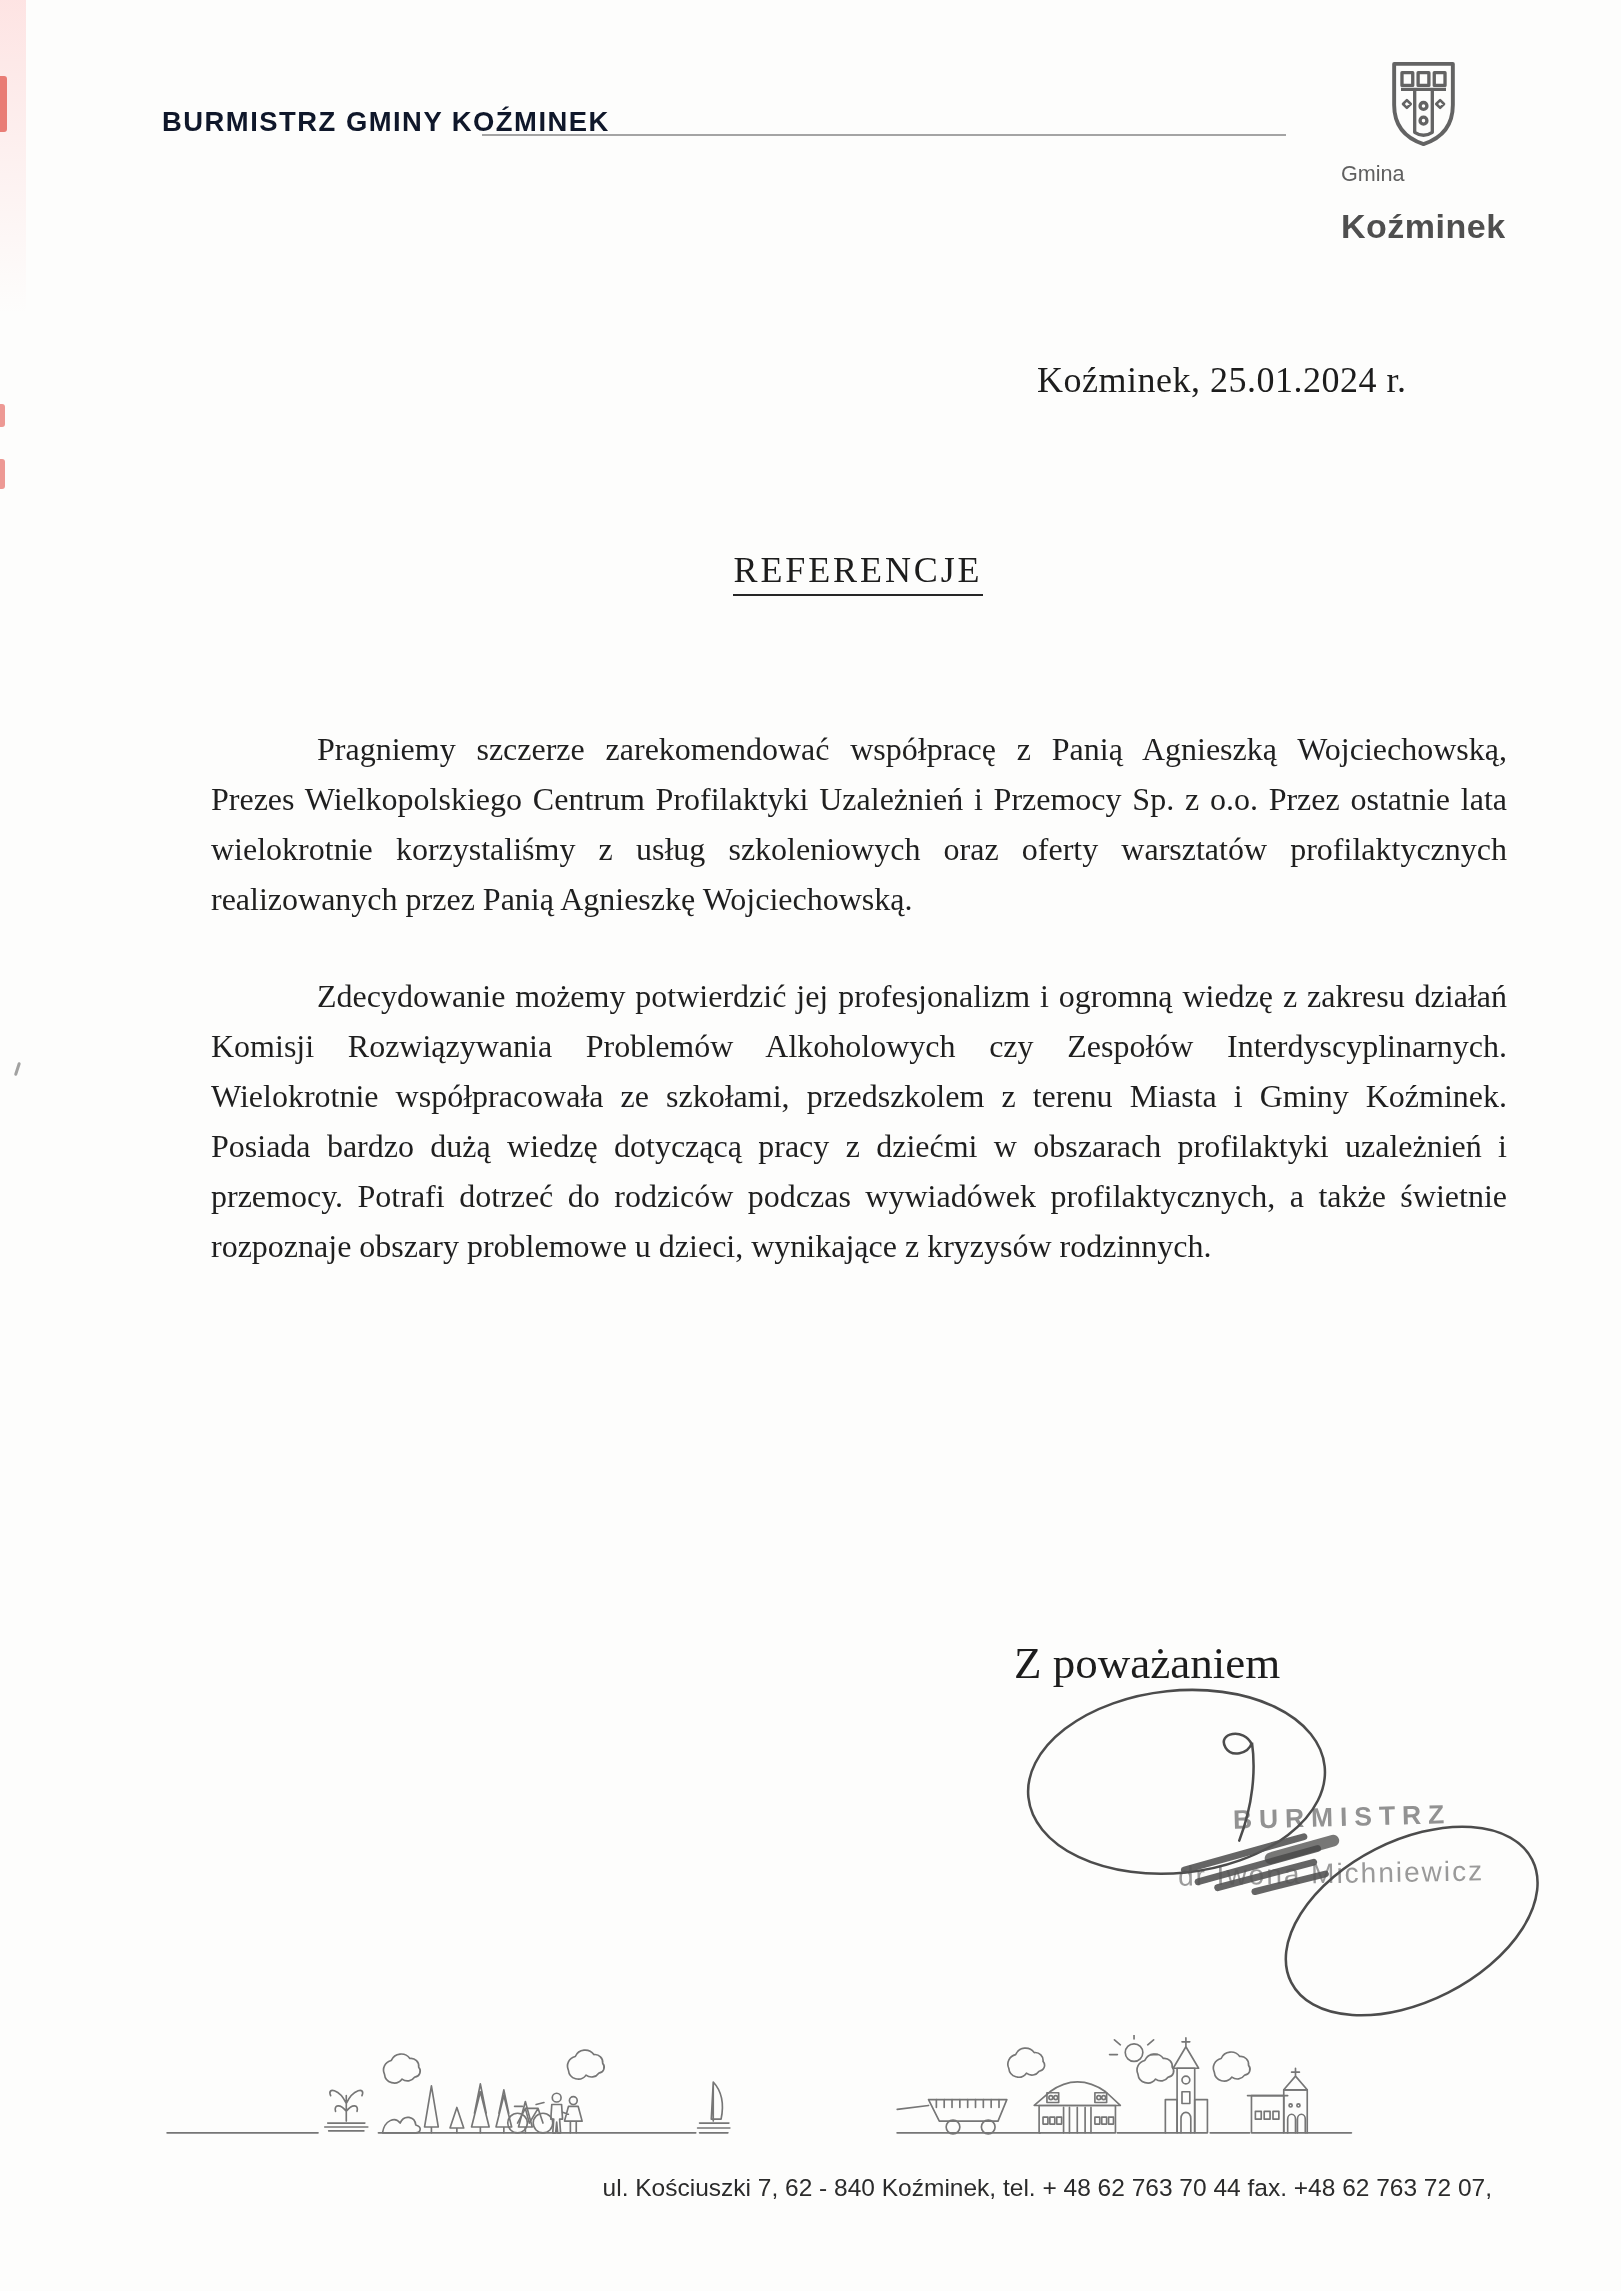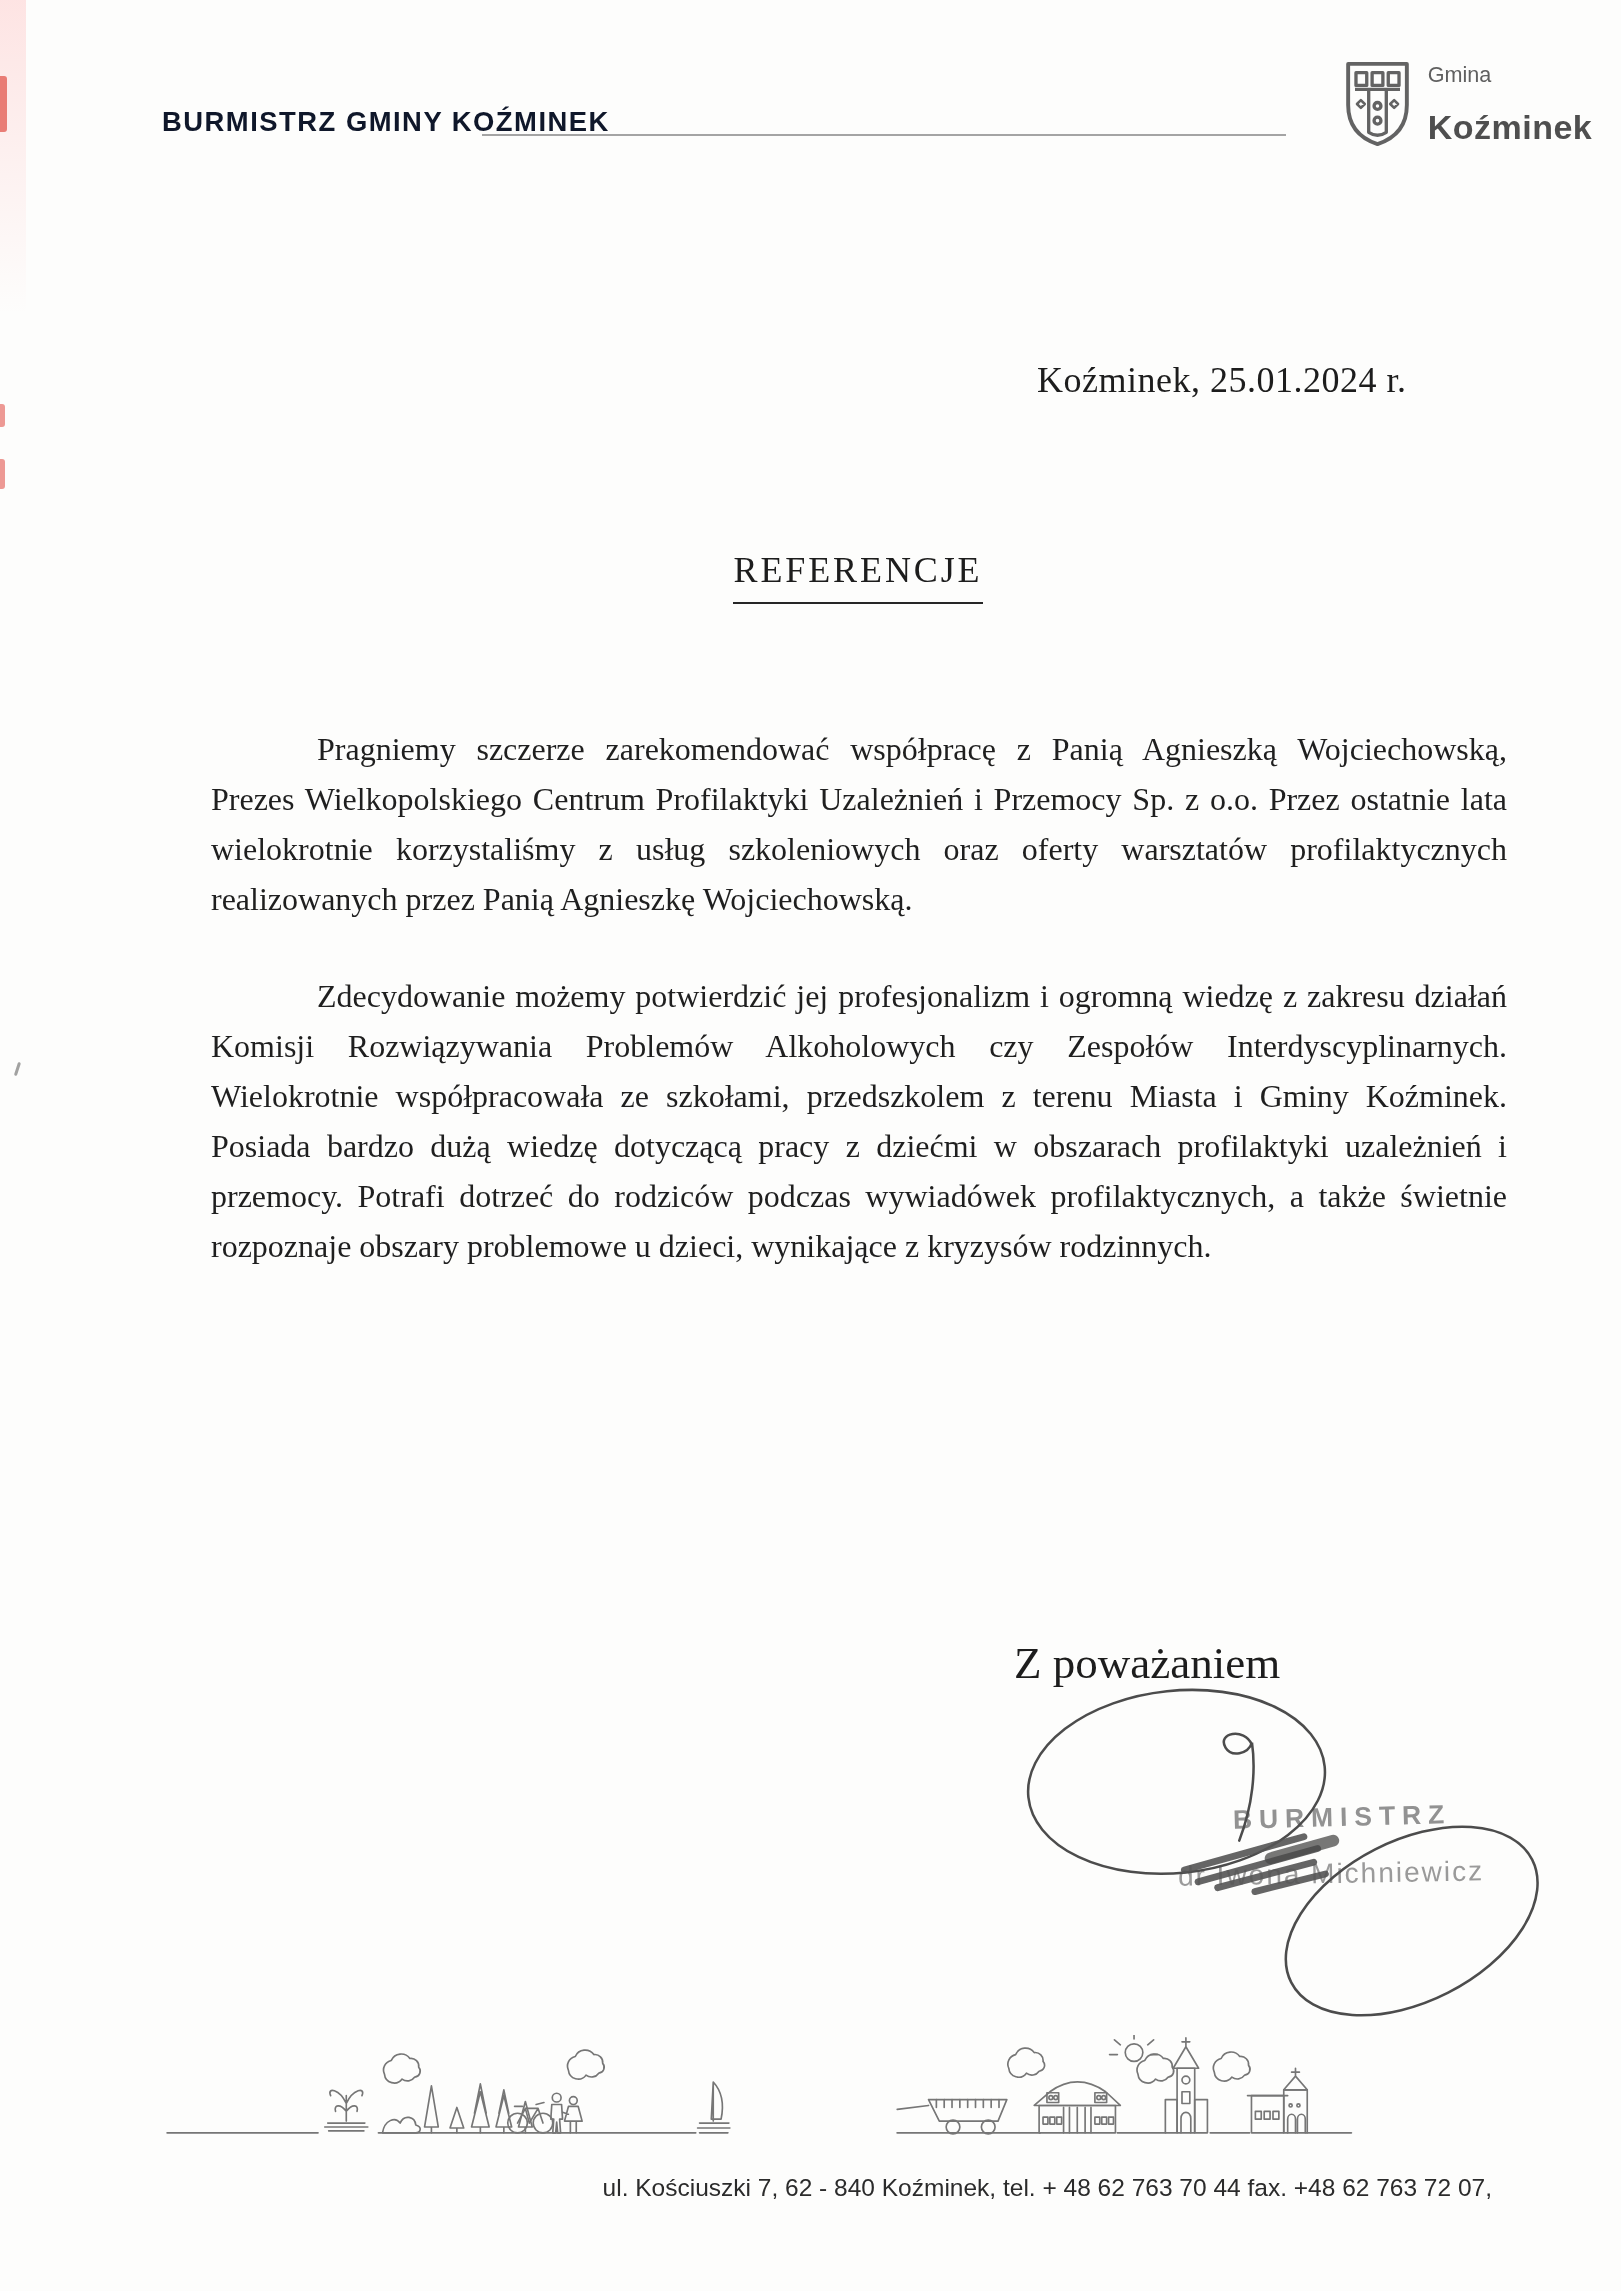--- a/index.html
+++ b/index.html
@@ -20,37 +20,38 @@
     color:#0f172a;
   }
   .header-rule{
     position:absolute;left:482px;top:134px;width:804px;height:2px;
     background:#949494;opacity:.85;
   }
   .logo{
     position:absolute;left:1341px;top:59px;
     display:flex;align-items:center;gap:13.7px;
     color:#5a5a5a;
+    flex-direction:column;
   }
   .logo svg{display:block;}
   .logo-text{font-family:"Liberation Sans", sans-serif;line-height:1.02;}
   .logo-small{font-size:21.6px;color:#606060;}
   .logo-large{font-size:34px;font-weight:600;color:#4f4f4f;letter-spacing:0.5px;margin-top:24px;}
   
   .dateline{
     position:absolute;left:1037px;top:359px;
     font-size:36px;letter-spacing:0.5px;
   }
   .doc-title{
     position:absolute;left:211px;top:549px;width:1294px;
     text-align:center;
   }
   .doc-title span{
     font-size:36px;letter-spacing:2.9px;
-    border-bottom:2.9px solid #262626;padding-bottom:12px;margin-top:8px;
+    border-bottom:2.9px solid #262626;padding-bottom:4px;margin-top:8px;
   }
   .para{
     position:absolute;left:211px;width:1296px;
     font-size:32px;line-height:50px;
     text-align:justify;text-indent:106px;
     color:#1f1f1f;
   }
   .p1{top:692px;}
   .p2{top:939px;}
   .p3{top:1341px;}

